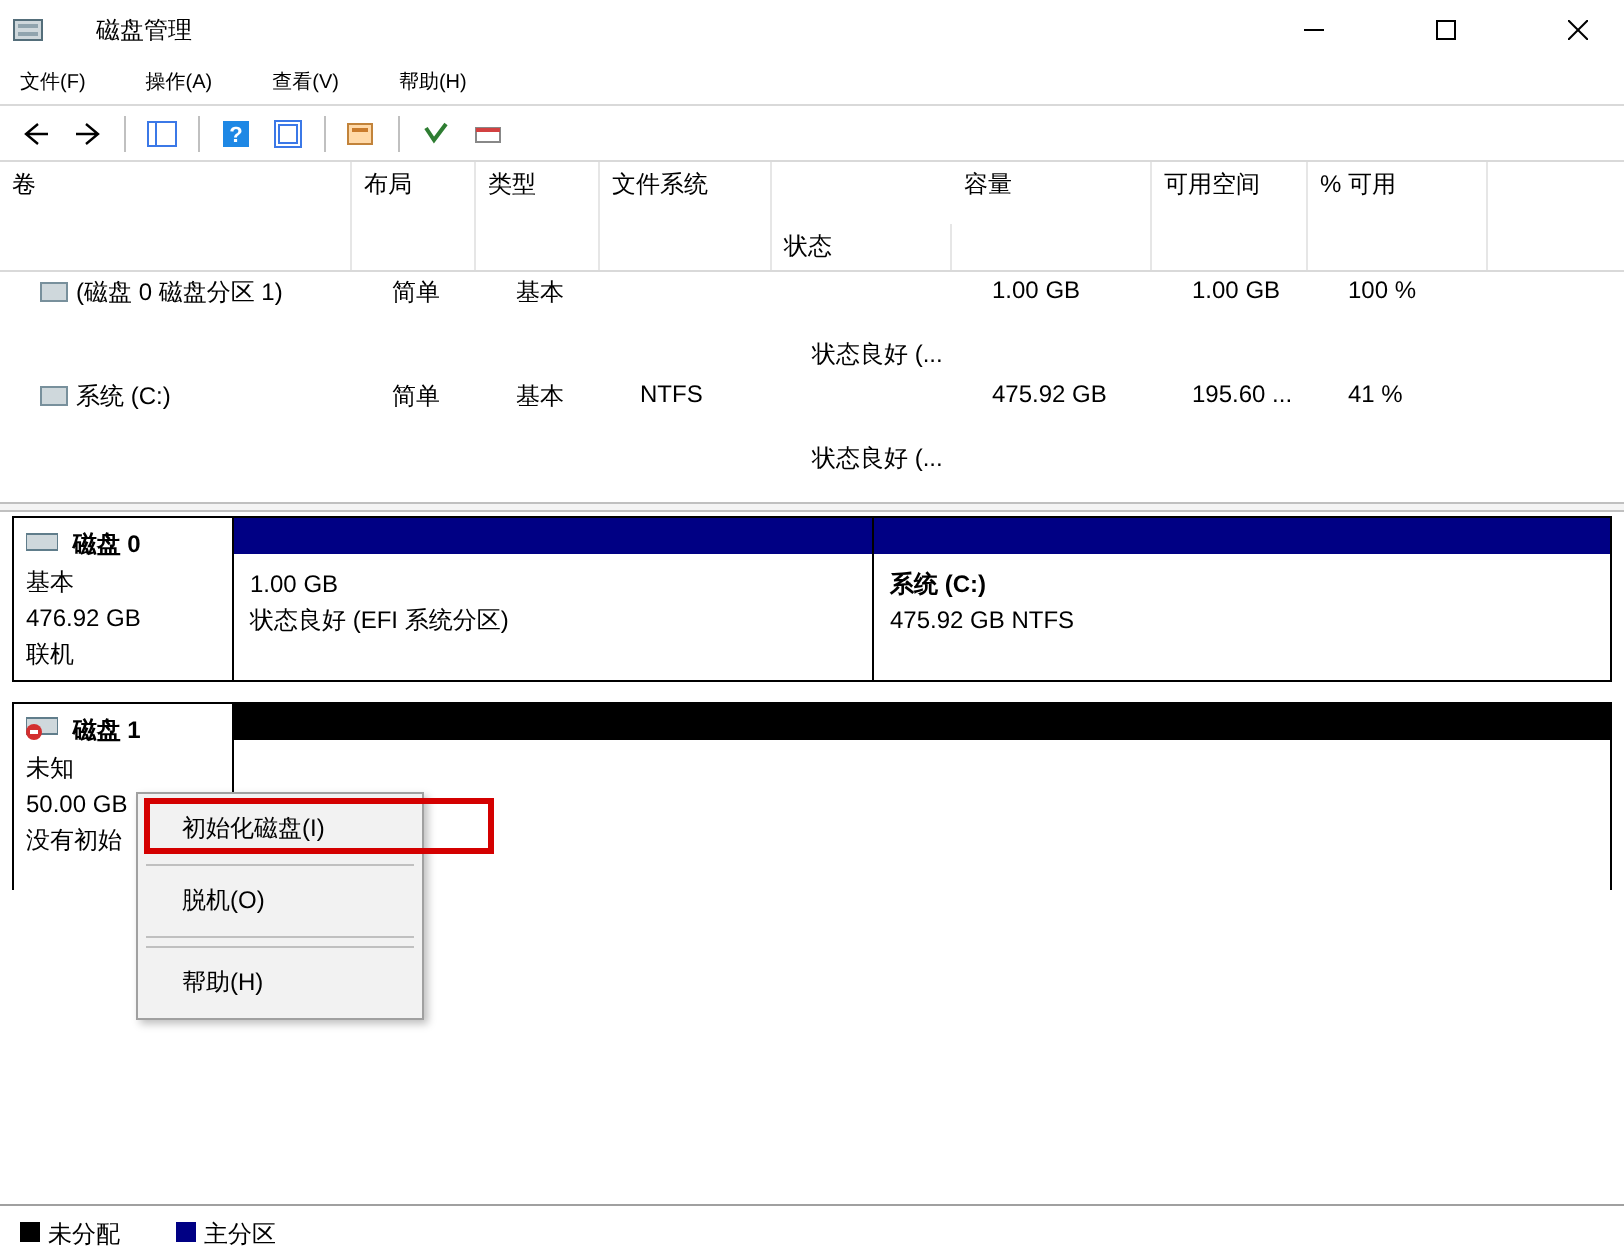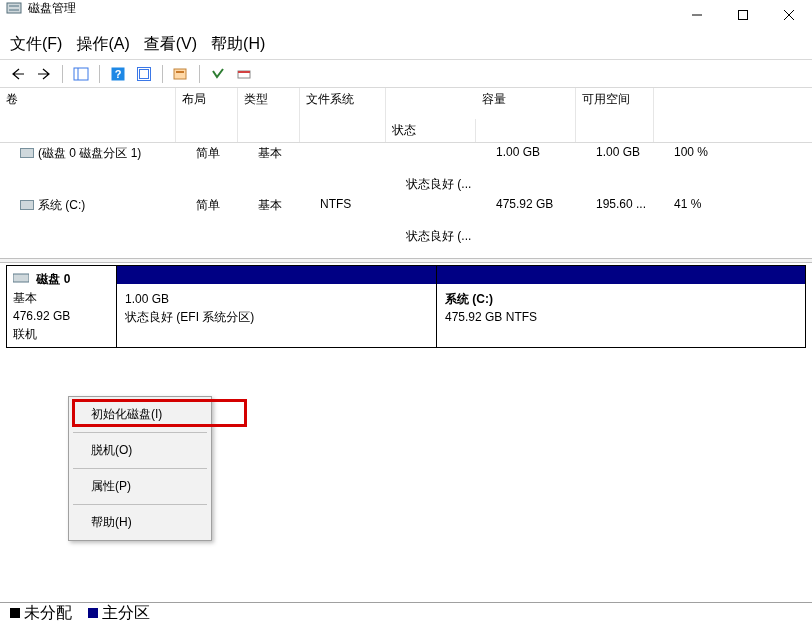--- a/index.html
+++ b/index.html
@@ -9,42 +9,44 @@
     font-size: 12px;
     background: #fff;
     width: 812px;
     height: 626px;
     overflow: hidden;
     position: relative;
     color: #000;
   }
   .titlebar {
     display: flex;
+    align-items: center;
     height: 30px;
     padding: 0 0 0 6px;
     background: #fff;
+    gap: 20px;
   }
   .titlebar .app-icon {
     width: 16px; height: 16px;
     margin-right: 6px;
     display: inline-flex;
   }
   .titlebar .title { flex: 0 0 auto; font-size: 12px; }
   .titlebar .spacer { flex: 1; }
   .winbtn {
     width: 46px; height: 30px;
     display: flex; align-items: center; justify-content: center;
     font-size: 12px;
   }
   .menubar {
     display: flex;
-    gap: 14px;
+    gap: 30px;
     padding: 4px 10px;
     border-bottom: 1px solid #d9d9d9;
-    font-size: 16px;
+    font-size: 10px;
     align-items: center;
   }
   .menubar span { }
   .toolbar {
     display: flex;
     align-items: center;
     gap: 6px;
     padding: 3px 8px;
     border-bottom: 1px solid #d9d9d9;
     height: 28px;
@@ -169,24 +171,24 @@
     border:3px solid #d40000;
     pointer-events:none;
     z-index:20;
   }
   .legend {
     position:absolute;
     left:0; right:0; bottom:0;
     height:24px;
     border-top:1px solid #a0a0a0;
     display:flex;
-    align-items:flex-start;
-    gap:16px;
+    align-items:flex-end;
+    gap:28px;
     padding:0 10px;
-    font-size:16px;
+    font-size:12px;
     background:#fff;
   }
   .legend .sw { width:10px;height:10px;display:inline-block;margin-right:4px; }
   .sw.black{background:#000;}
   .sw.blue{background:#000084;}
   .col-vol{width:176px;}
   .col-layout{width:62px;}
   .col-type{width:62px;}
   .col-fs{width:86px;}
   .col-status{width:90px;margin-top:31px;}
@@ -286,20 +288,21 @@
 
 <div class="upper-pane">
   <div class="table-header">
     <div class="col col-vol">卷</div>
     <div class="col col-layout">布局</div>
     <div class="col col-type">类型</div>
     <div class="col col-fs">文件系统</div>
     <div class="col col-status">状态</div>
     <div class="col col-capacity">容量</div>
     <div class="col col-free">可用空间</div>
+    <div class="col col-pct">% 可用</div>
   </div>
   <div class="table-body">
     <div class="row">
       <div class="cell col-vol"><span class="drive-icon"></span><span>(磁盘 0 磁盘分区 1)</span></div>
       <div class="cell col-layout">简单</div>
       <div class="cell col-type">基本</div>
       <div class="cell col-fs"></div>
       <div class="cell col-status">状态良好 (...</div>
       <div class="cell col-capacity">1.00 GB</div>
       <div class="cell col-free">1.00 GB</div>
@@ -347,29 +350,51 @@
       <div class="part" style="flex:1">
         <div class="bar"></div>
         <div class="desc">
           <div><b>系统  (C:)</b></div>
           <div>475.92 GB NTFS</div>
         </div>
       </div>
     </div>
   </div>
 
+  <div class="disk-block cut" style="height:94px;">
+    <div class="disk-label">
+      <div>
+        <span class="dicon">
+          <svg width="16" height="14">
+              <rect x="0" y="3" width="16" height="8" fill="#cfd8dc" stroke="#607d8b"></rect>
+              <circle cx="4" cy="10" r="4" fill="#d32f2f"></circle>
+              <rect x="2" y="9" width="4" height="2" fill="#fff"></rect>
+            </svg>
+        </span>
+        <b>磁盘 1</b>
+      </div>
+      <div>未知</div>
+      <div><span>50.00 GB</span></div>
+      <div>没有初始</div>
+    </div>
+    <div class="disk-parts">
+      <div class="part unalloc" style="flex:1">
+        <div class="bar"></div>
+        <div class="desc"></div>
+      </div>
+    </div>
+  </div>
 
 </div>
 
 <div class="context-menu">
   <div class="mi">初始化磁盘(I)</div>
   <div class="msep"></div>
   <div class="mi">脱机(O)</div>
   <div class="msep"></div>
-  <div class="mi">属性(P)</div>
   <div class="msep"></div>
   <div class="mi">帮助(H)</div>
 </div>
 
 <div class="highlight-rect"></div>
 
 <div class="legend">
   <span><span class="sw black"></span><span>未分配</span></span>
   <span><span class="sw blue"></span><span>主分区</span></span>
 </div>

